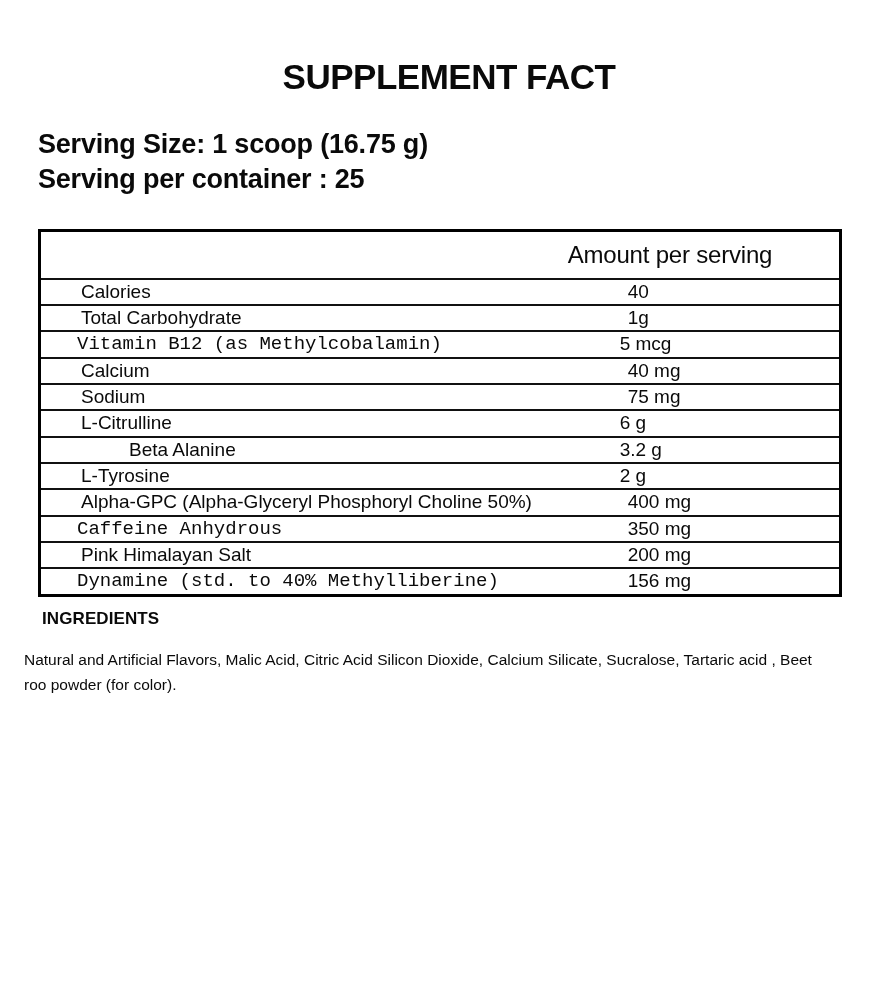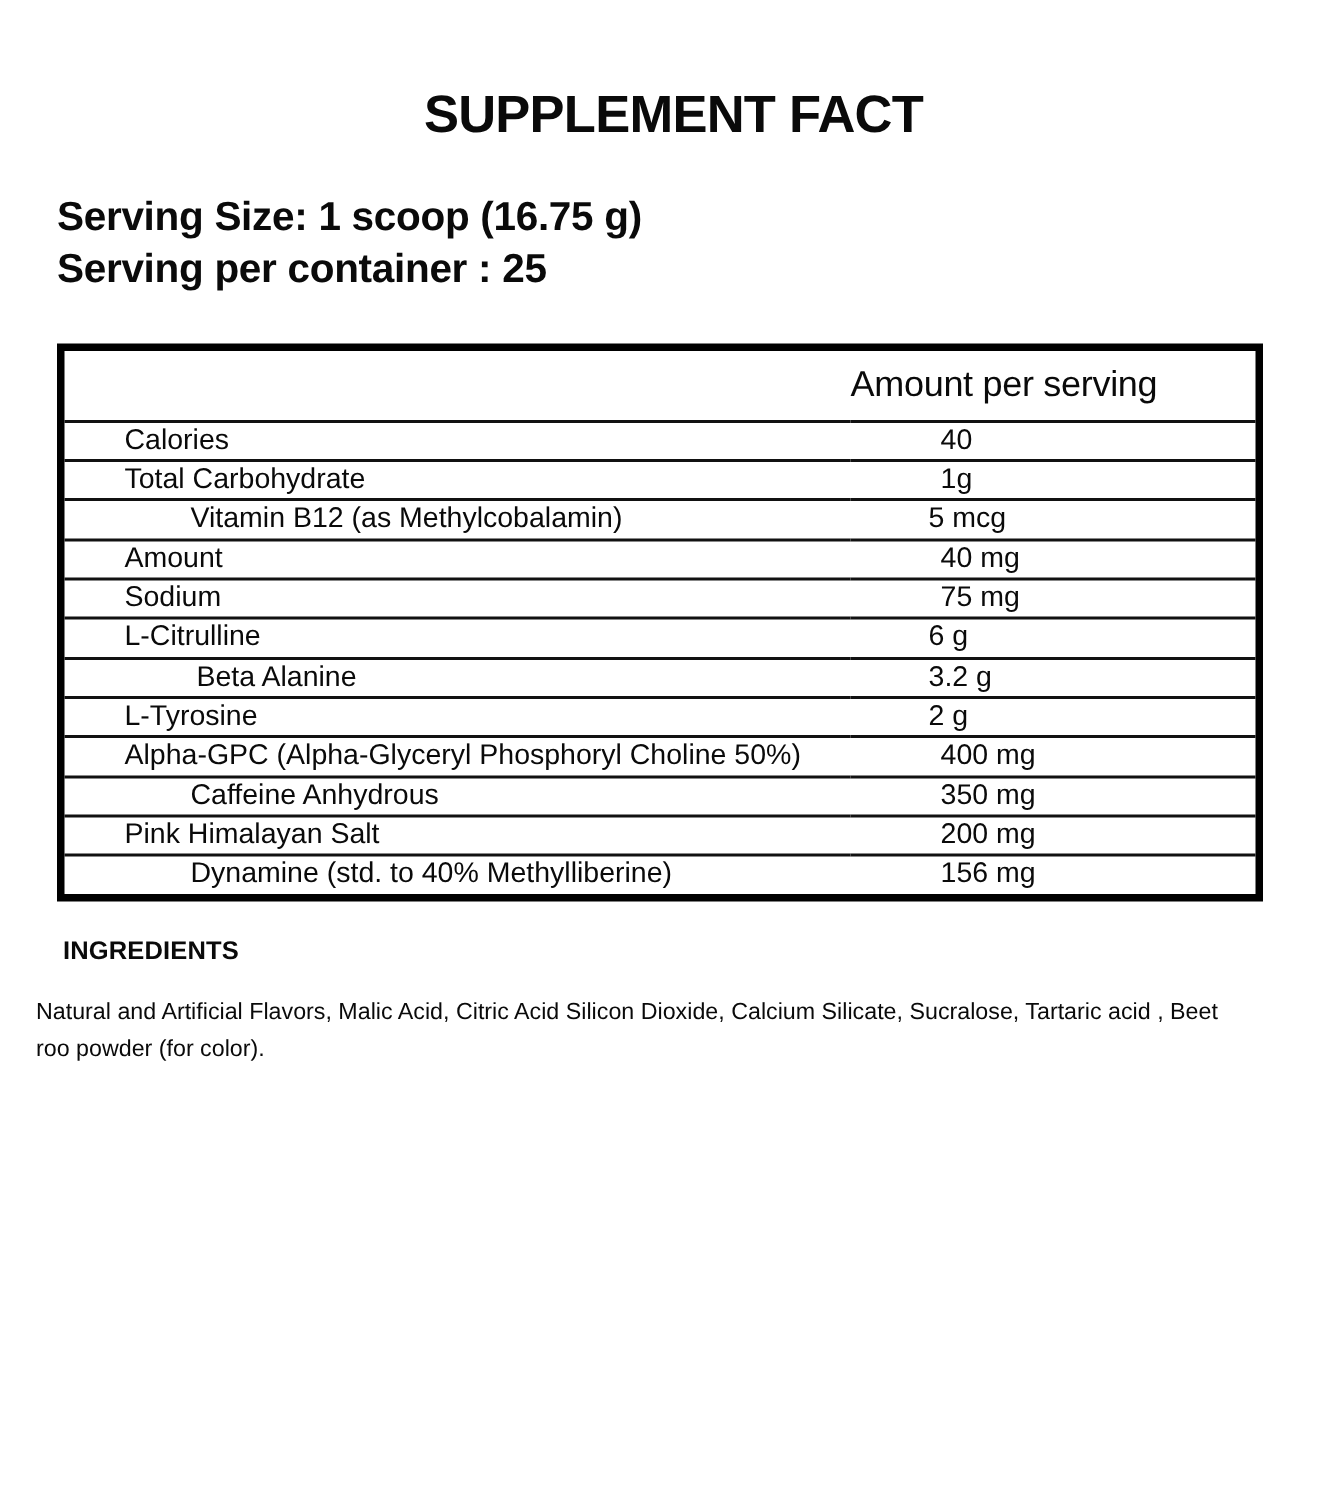--- a/index.html
+++ b/index.html
@@ -35,21 +35,21 @@
     font-size: 27px;
     font-weight: 700;
     line-height: 1.32;
     letter-spacing: -0.2px;
   }
   .serving-block div {
     white-space: nowrap;
   }
   .facts-wrap {
     margin: 31px 38px 0 38px;
-    border: 5px solid #000000;
+    border: 3px solid #000000;
     box-sizing: border-box;
   }
   table.facts {
     width: 100%;
     border-collapse: collapse;
     font-size: 19px;
     font-weight: 400;
     table-layout: fixed;
   }
   table.facts td {
@@ -74,31 +74,31 @@
     font-size: 24px;
     font-weight: 400;
     padding-left: 4px;
     letter-spacing: -0.2px;
   }
   .nutrient {
     padding: 11px 0 11px 78px;
     line-height: 1.28;
   }
   .nutrient.indent-a { padding-left: 40px; }
-  .nutrient.indent-b { padding-left: 84px; }
+  .nutrient.indent-b { padding-left: 36px; font-family: Liberation Mono, monospace; }
   .nutrient.indent-c { padding-left: 88px; }
   .amount {
     padding: 11px 0 11px 52px;
     line-height: 1.28;
     margin-top: 24px;
   }
   .amount.pad-a { padding-left: 60px; }
   .amount.pad-b { padding-left: 52px; }
   .ing-title {
-    margin: 23px 0 0 42px;
+    margin: 12px 0 0 42px;
     font-size: 17px;
     font-weight: 700;
     letter-spacing: 0.1px;
   }
   .ing-body {
     margin: 18px 38px 0 24px;
     font-size: 15.5px;
     line-height: 1.62;
     max-width: 806px;
   }
@@ -132,21 +132,21 @@
           </tr>
           <tr>
             <td class="nutrient indent-a">Total Carbohydrate</td>
             <td class="amount pad-a">1g</td>
           </tr>
           <tr>
             <td class="nutrient indent-b">Vitamin B12 (as Methylcobalamin)</td>
             <td class="amount pad-b">5 mcg</td>
           </tr>
           <tr>
-            <td class="nutrient indent-a">Amount</td>
+            <td class="nutrient indent-a">Calcium</td>
             <td class="amount pad-a">40 mg</td>
           </tr>
           <tr>
             <td class="nutrient indent-a">Sodium</td>
             <td class="amount pad-a">75 mg</td>
           </tr>
           <tr>
             <td class="nutrient indent-a">L-Citrulline</td>
             <td class="amount pad-b">6 g</td>
           </tr>

